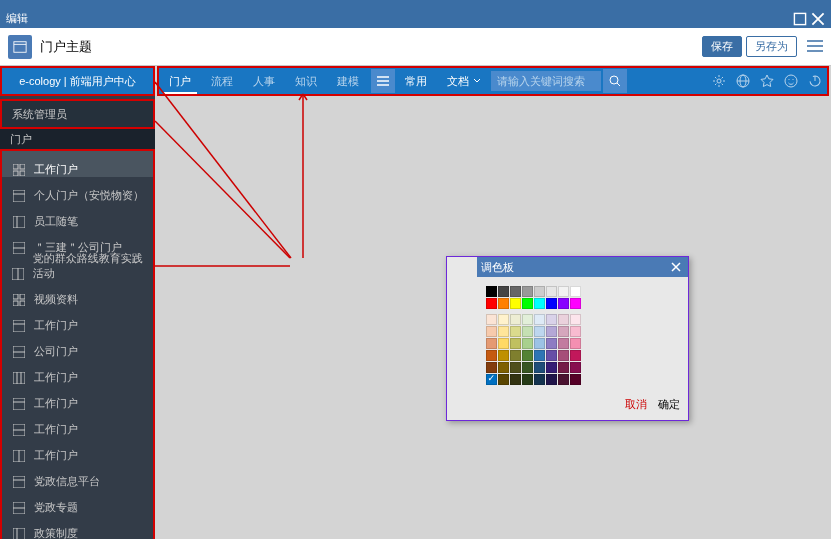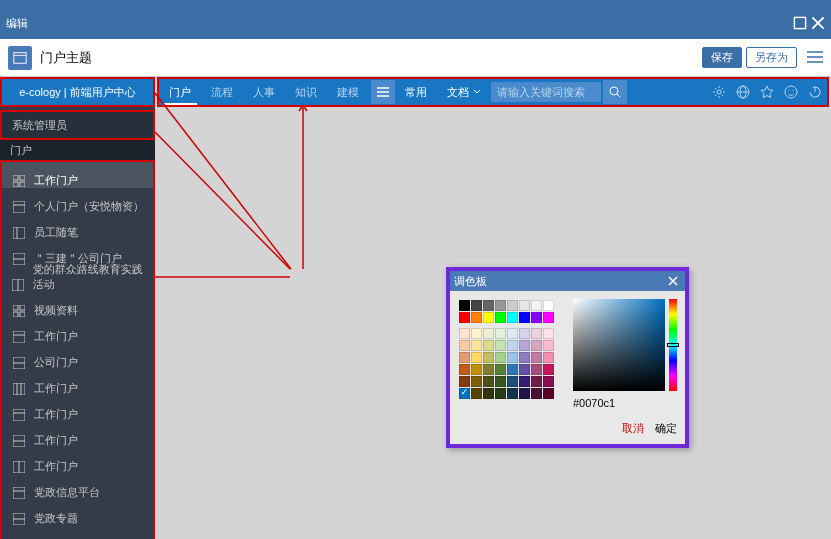--- a/index.html
+++ b/index.html
@@ -1,18 +1,18 @@
 <!DOCTYPE html>
 <html><head>
 <meta charset="utf-8">
 <style>
 * { margin:0; padding:0; box-sizing:border-box; font-family:"Microsoft YaHei",Arial,sans-serif; }
 body { width:831px; height:539px; background:#d4d4d4; overflow:hidden; position:relative; }
 
-.titlebar { height:39px; background:#3a6ea5; color:#fff; display:flex; align-items:flex-start; padding:16px 6px; font-size:11px; }
+.titlebar { height:28px; background:#3a6ea5; color:#fff; display:flex; align-items:flex-end; padding:2px 6px; font-size:11px; }
 .titlebar .title { flex:1; }
 .titlebar .winbtn { width:14px; height:14px; margin-left:4px; display:flex; align-items:center; justify-content:center; cursor:pointer; }
 
 .subtitle { height:38px; background:#fff; display:flex; align-items:center; padding:0 8px; border-bottom:1px solid #c8c8c8; }
 .subtitle .doc-icon { width:24px; height:24px; background:#4a7ab5; border-radius:2px; display:flex; align-items:center; justify-content:center; margin-right:8px; }
 .subtitle .doc-icon svg { width:14px; height:14px; }
 .subtitle h2 { font-size:13px; font-weight:normal; flex:1; }
 .subtitle .btn { font-size:11px; padding:2px 8px; border:1px solid #3a6ea5; color:#3a6ea5; margin-left:4px; cursor:pointer; border-radius:2px; }
 .subtitle .btn.primary { background:#3a6ea5; color:#fff; }
 .subtitle .hamb { margin-left:10px; color:#3a6ea5; cursor:pointer; }
@@ -36,21 +36,21 @@
 .menu-btn { width:24px; height:24px; background:#4a8acd; display:flex; align-items:center; justify-content:center; margin:0 2px; cursor:pointer; }
 .menu-btn svg { width:12px; height:12px; }
 .common { padding:0 8px; font-size:11px; color:#fff; }
 .doc-drop { padding:0 6px; font-size:11px; color:#fff; display:flex; align-items:center; margin-left:6px; cursor:pointer; }
 .search { flex:1; max-width:110px; height:20px; background:#4a8acd; margin-left:4px; border:none; color:#fff; font-size:11px; padding:0 6px; }
 .search::placeholder { color:#b8d4ec; }
 .search-btn { width:24px; height:24px; background:#4a8acd; display:flex; align-items:center; justify-content:center; margin-left:2px; cursor:pointer; }
 .spacer { flex:1; }
 .top-ico { width:24px; height:24px; display:flex; align-items:center; justify-content:center; color:#b8d4ec; cursor:pointer; }
 
-.palette { position:absolute; left:291px; top:190px; width:243px; background:#e8e8e8; border:4px solid #6d28d9; z-index:10; box-shadow:2px 2px 6px rgba(0,0,0,0.3); }
+.palette { position:absolute; left:291px; top:190px; width:243px; background:#e8e8e8; border:1px solid #6d28d9; z-index:10; box-shadow:2px 2px 6px rgba(0,0,0,0.3);padding-left:30px; }
 .palette-title { height:20px; background:#4a7ab5; color:#fff; font-size:11px; display:flex; align-items:center; padding:0 4px; }
 .palette-title span:first-child { flex:1; }
 .palette-title .close { width:16px; height:16px; display:flex; align-items:center; justify-content:center; cursor:pointer; }
 .palette-body { padding:8px; display:flex; }
 .swatches { width:108px; }
 .swatch-row { display:flex; }
 .swatch { width:11px; height:11px; margin:0.5px; cursor:pointer; border:1px solid rgba(0,0,0,0.15); }
 .swatch.checked { position:relative; }
 .swatch.checked::after { content:"✓"; color:#fff; font-size:9px; position:absolute; left:1px; top:-2px; }
 .picker { margin-left:8px; }
@@ -410,27 +410,20 @@
               <div class="swatch checked" style="background: rgb(0, 112, 193);"></div>
               <div class="swatch" style="background: rgb(90, 69, 0);"></div>
               <div class="swatch" style="background: rgb(51, 51, 17);"></div>
               <div class="swatch" style="background: rgb(38, 59, 23);"></div>
               <div class="swatch" style="background: rgb(20, 51, 79);"></div>
               <div class="swatch" style="background: rgb(32, 20, 74);"></div>
               <div class="swatch" style="background: rgb(74, 18, 48);"></div>
               <div class="swatch" style="background: rgb(86, 0, 39);"></div>
             </div>
           </div>
-        <div class="picker">
-          <div class="picker-row">
-            <div class="gradient"></div>
-            <div class="hue"></div>
-          </div>
-          <div class="hex">#0070c1</div>
-        </div>
       </div>
       <div class="palette-foot">
         <span class="cancel">取消</span>
         <span class="ok">确定</span>
       </div>
     </div>
   </div>
 </div>
 
 </body></html>

